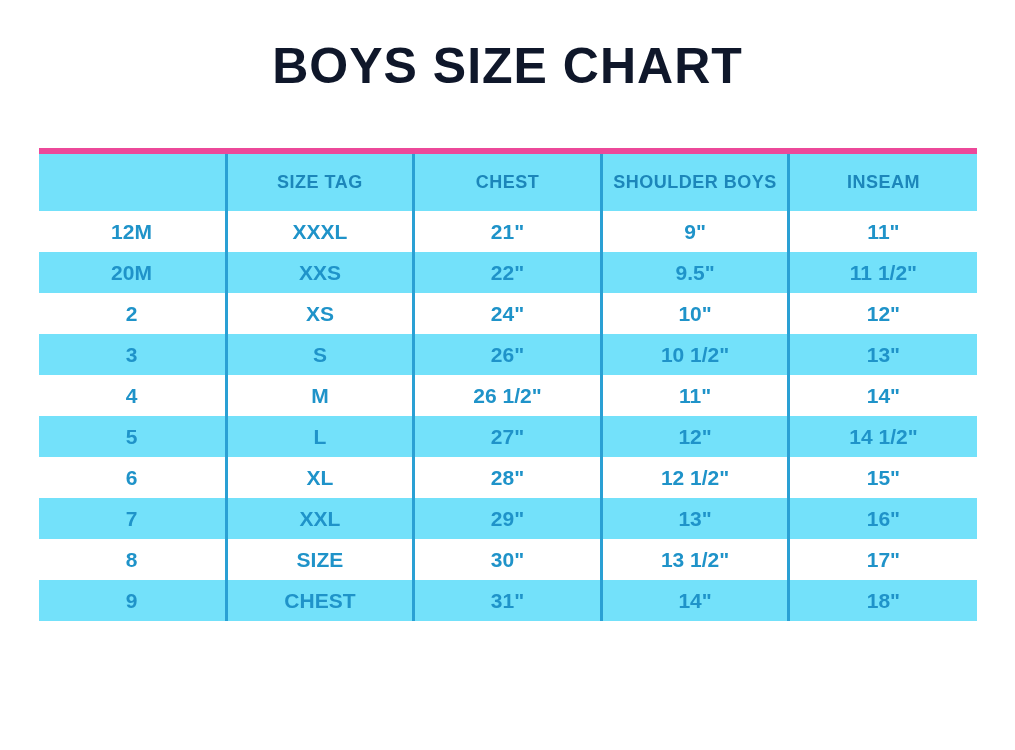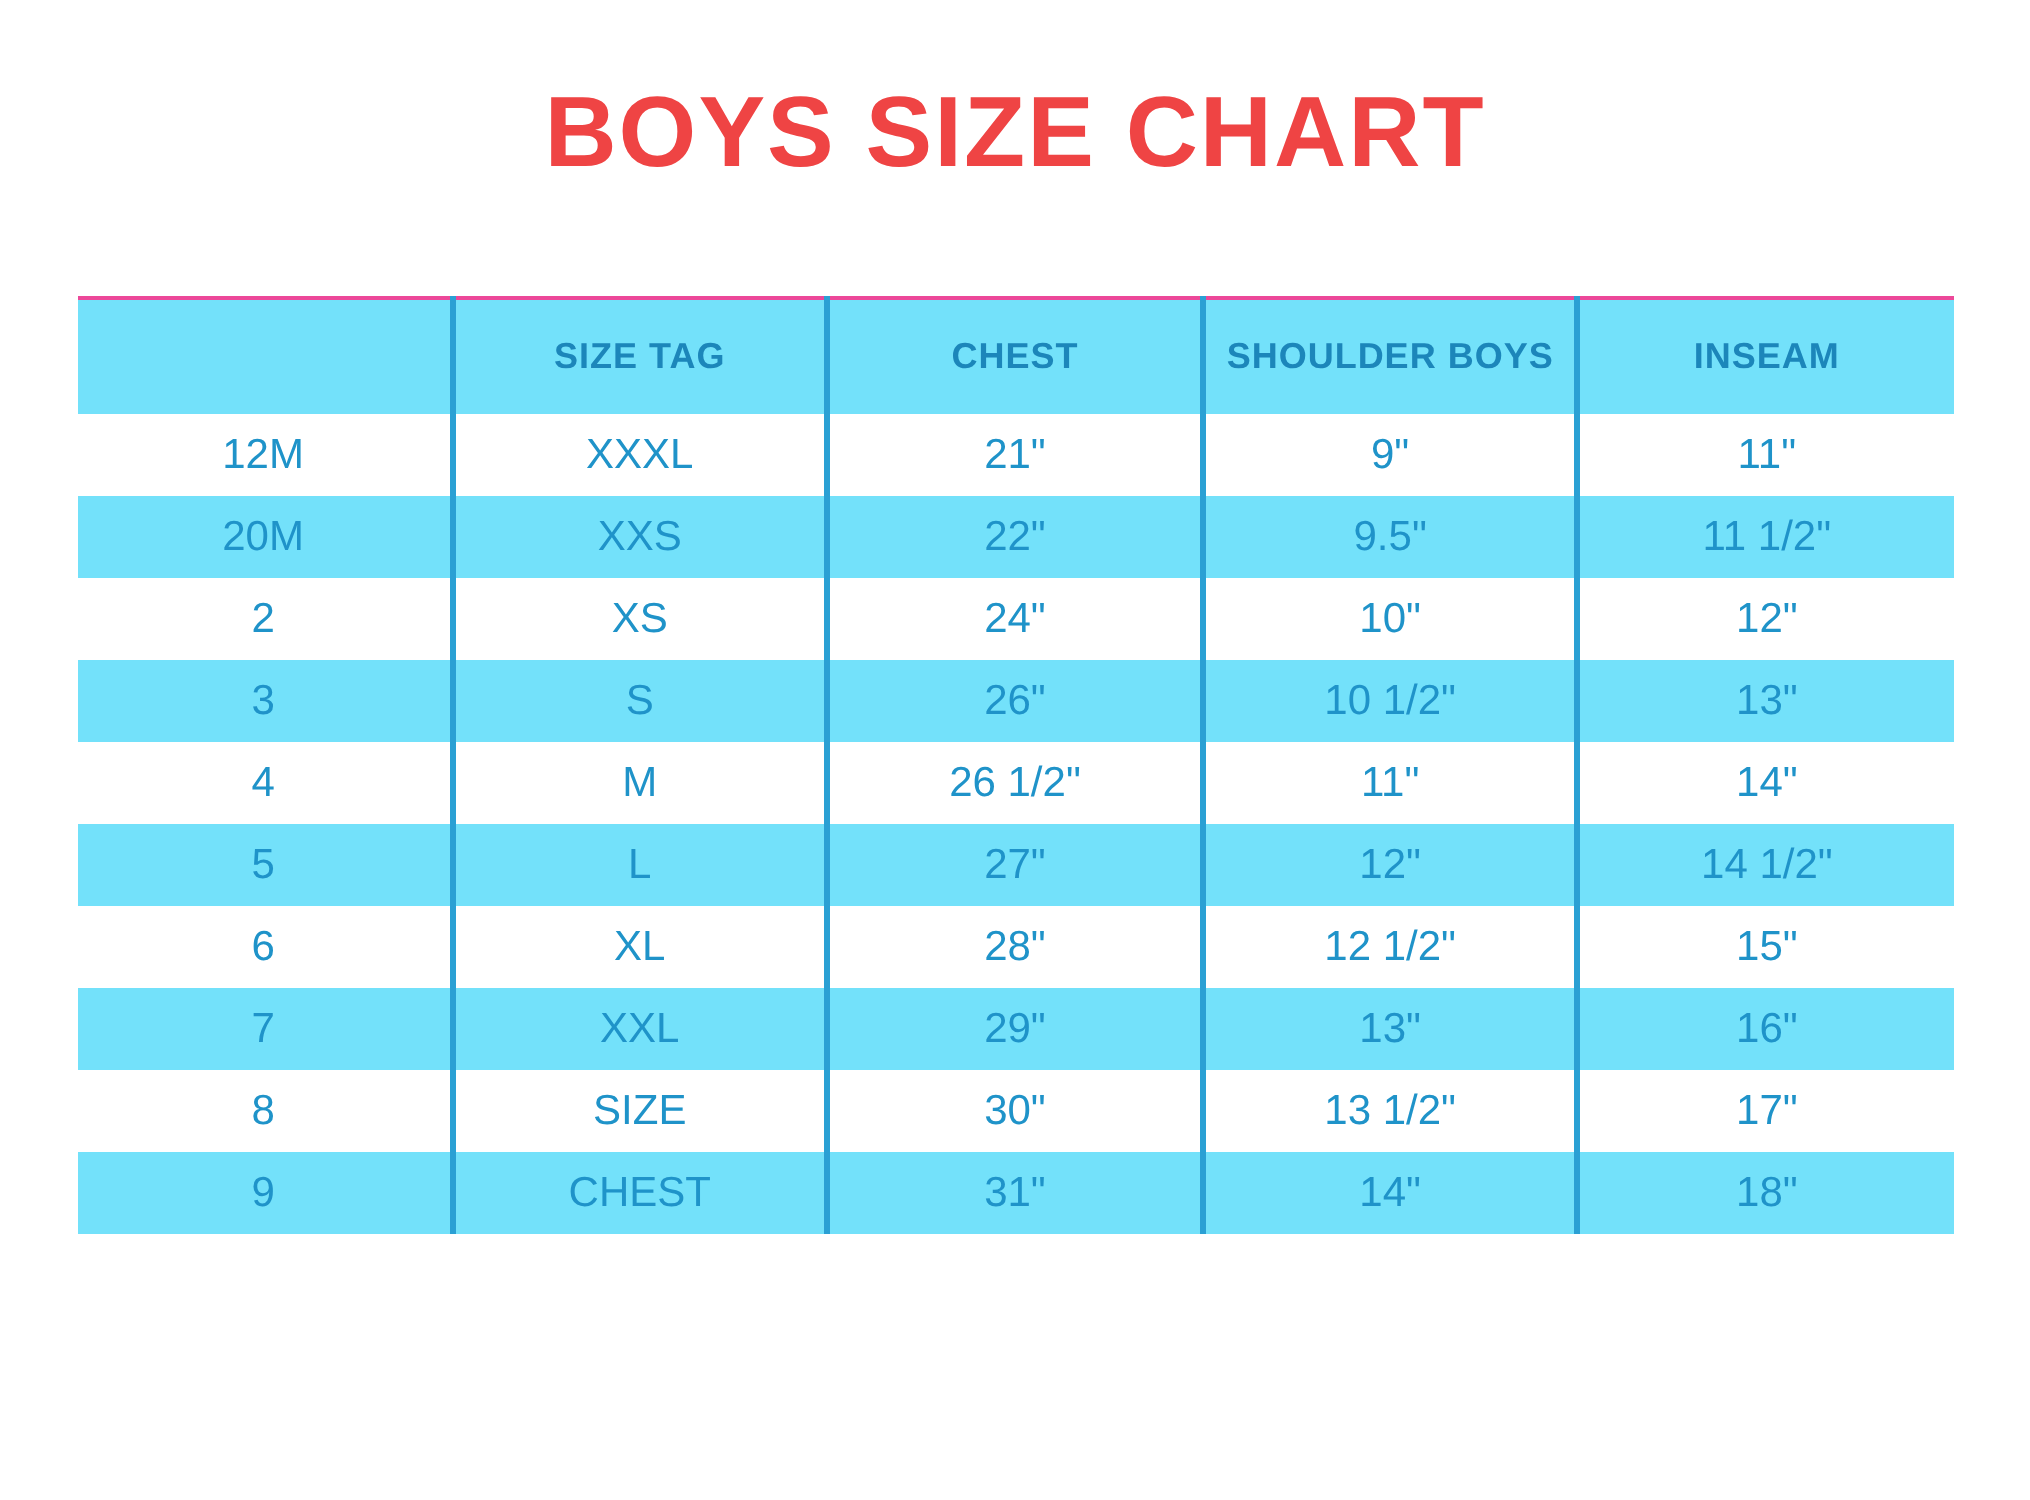--- a/index.html
+++ b/index.html
@@ -17,28 +17,28 @@
     background: #ffffff;
   }
   .title {
     margin: 0;
     padding-top: 36px;
     text-align: center;
     font-size: 50px;
     line-height: 60px;
     font-weight: 800;
     letter-spacing: 1px;
-    color: #ef4444;
+    color: #0f172a;
   }
   table.size-chart {
     width: 938px;
     margin: 52px auto 0 auto;
     border-collapse: collapse;
     table-layout: fixed;
-    border-top: 2px solid #ec4899;
+    border-top: 6px solid #ec4899;
   }
   table.size-chart th,
   table.size-chart td {
     border-left: 3px solid #2aa0d4;
     text-align: center;
     vertical-align: middle;
     padding: 0;
   }
   table.size-chart th:first-child,
   table.size-chart td:first-child {
@@ -48,21 +48,21 @@
     background: #73e1fa;
     height: 57px;
     font-size: 18px;
     font-weight: bold;
     letter-spacing: 0.5px;
     color: #1c86ba;
   }
   table.size-chart tbody td {
     height: 41px;
     font-size: 21px;
-    font-weight: normal;
+    font-weight: bold;
     color: #1f93c9;
     background: #ffffff;
   }
   table.size-chart tbody tr:nth-child(even) td {
     background: #73e1fa;
   }
 </style>
 </head>
 <body>
 

